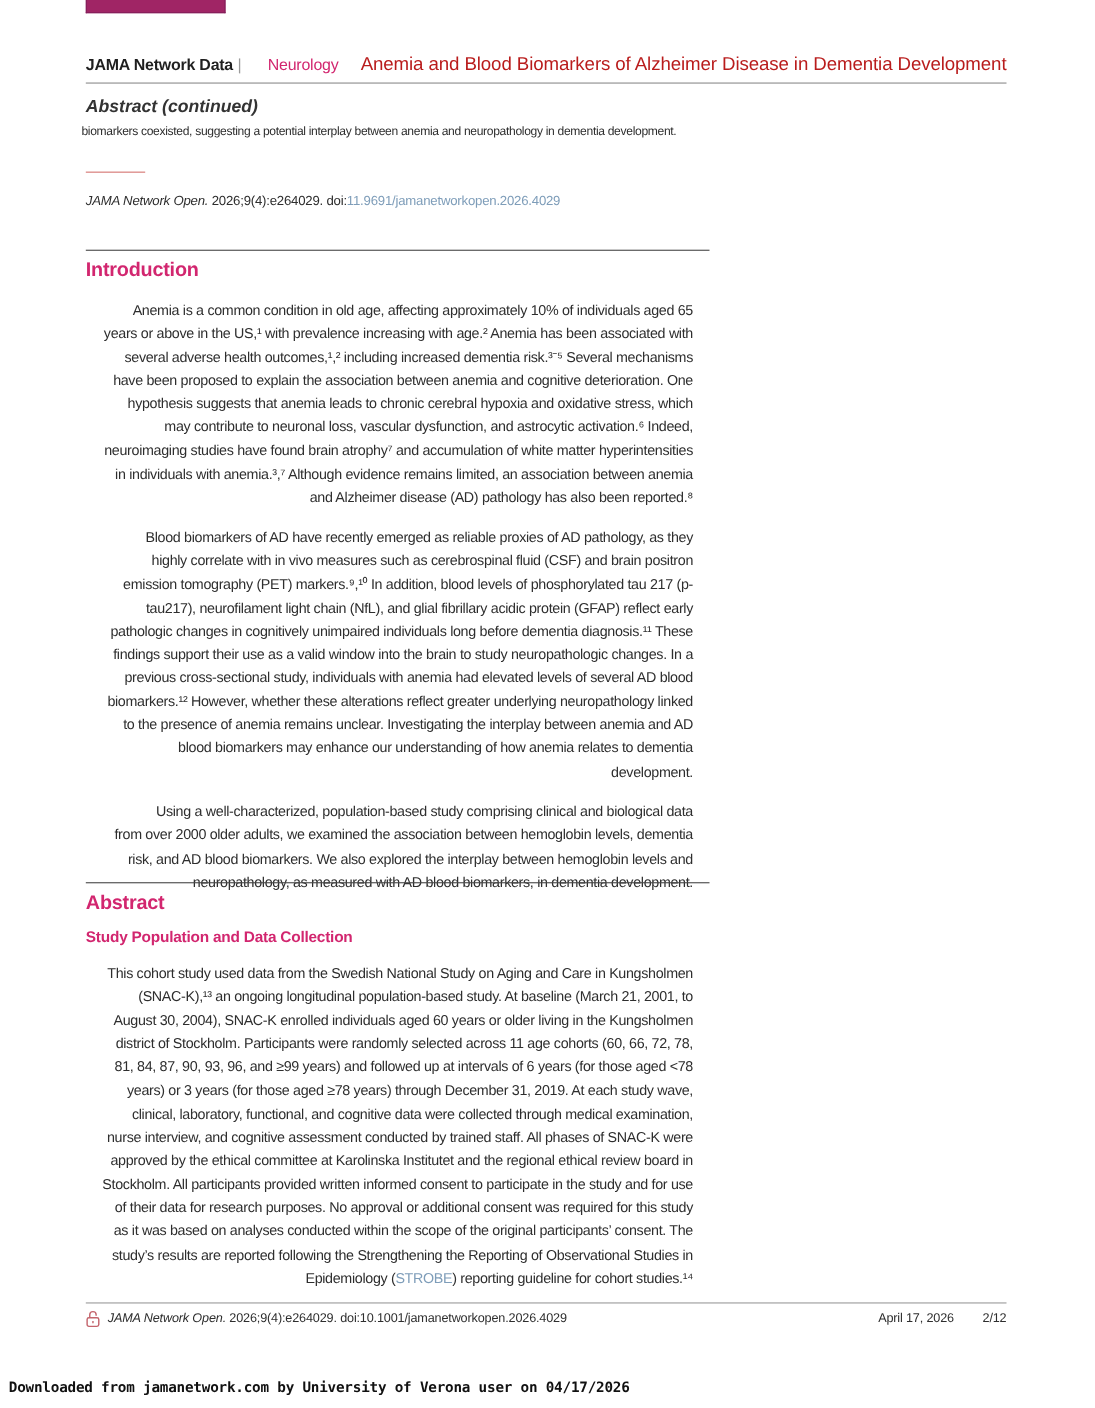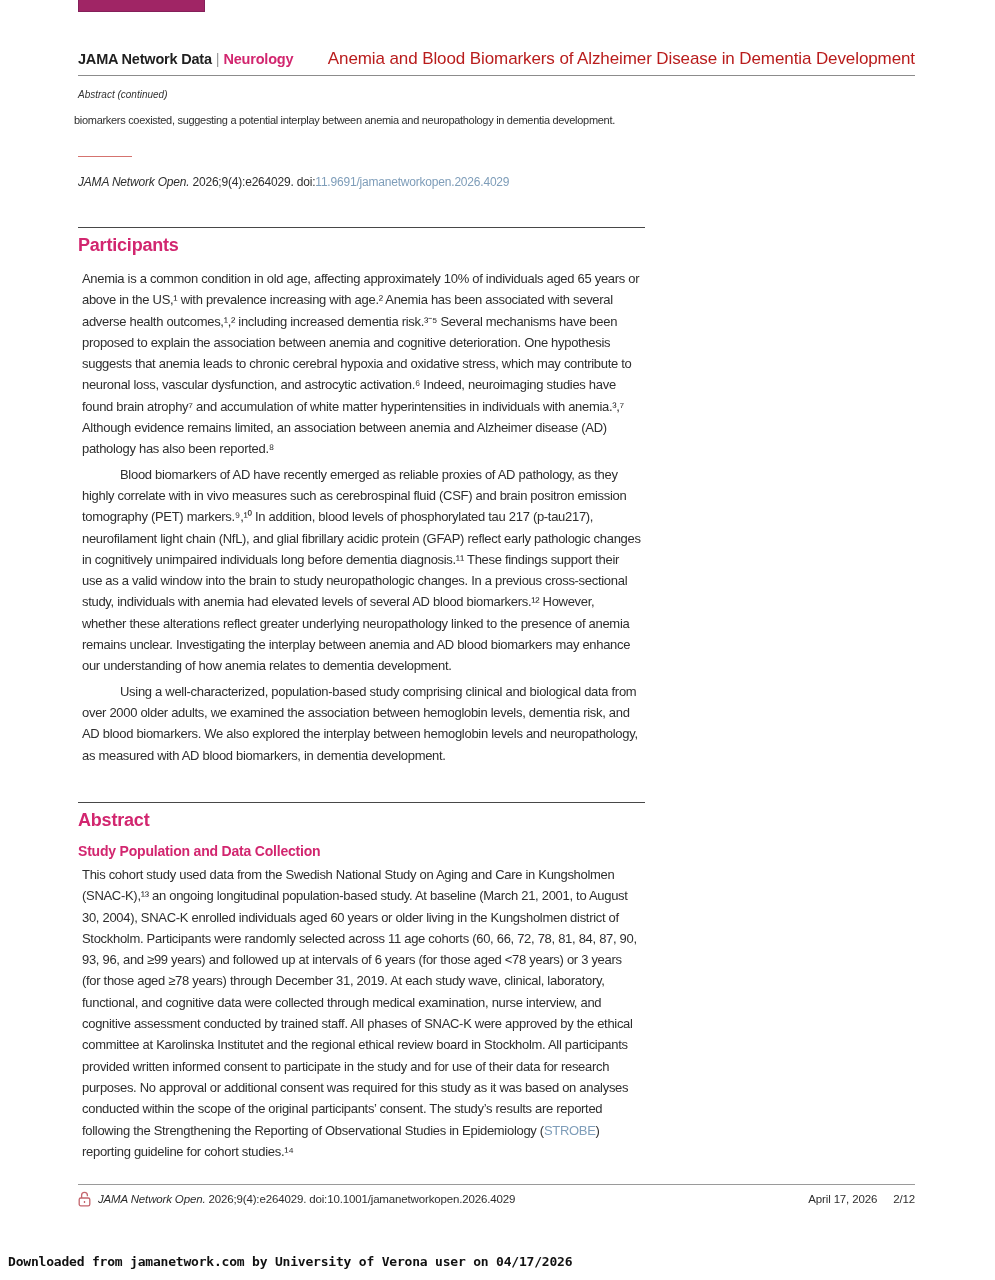--- a/index.html
+++ b/index.html
@@ -17,60 +17,60 @@
     background:#a02565;border:1px solid #84205a;border-top:none;
     box-sizing:border-box;
   }
   
   .header{
     position:absolute;left:78px;top:49px;width:837px;
     display:flex;justify-content:space-between;align-items:baseline;
   }
   .journal-name{font-size:14.5px;font-weight:bold;color:#1f1f1f;letter-spacing:-0.2px;}
   .journal-sep{color:#9a9a9a;font-weight:normal;padding:0 4px;}
-  .journal-section{color:#d2266f;font-weight:bold;}
+  .journal-section{color:#d2266f;font-weight:normal;margin-left:20px;}
   .running-title{font-size:17px;color:#b91c1c;letter-spacing:-0.1px;}
   .header-rule{position:absolute;left:78px;top:75px;width:837px;border-top:1px solid #8c8c8c;}
   
-  .abstract-label{position:absolute;left:78px;top:89px;font-size:10px;font-style:italic;color:#333;}
+  .abstract-label{position:absolute;left:78px;top:89px;font-size:16px;font-style:italic;color:#333;font-weight:bold;}
   .abstract-text{
     position:absolute;left:74px;top:110px;width:567px;
     font-size:11px;line-height:21.5px;letter-spacing:-0.3px;
   }
   .mini-rule{position:absolute;left:78px;top:156px;width:54px;border-top:1.5px solid #d5736f;}
   .citation{position:absolute;left:78px;top:175px;font-size:12px;letter-spacing:-0.2px;color:#2e2e2e;}
   .citation .it{font-style:italic;}
   a.doc-link{color:#7e9db9;text-decoration:none;cursor:pointer;}
   
   .section{position:absolute;left:78px;width:567px;}
   .intro-section{top:227px;}
   .methods-section{top:802px;}
   .section-rule{border-top:1.6px solid #474747;margin:0;}
   h2.sec-heading{
     margin:7px 0 12px 0;font-size:18px;font-weight:bold;color:#d2266f;letter-spacing:-0.2px;
   }
   h3.sub-heading{
     margin:2px 0 5px 0;font-size:14px;font-weight:bold;color:#d2266f;letter-spacing:-0.2px;
   }
   .body-par{
-    margin:4px;font-size:13px;line-height:21.3px;letter-spacing:-0.3px;color:#2e2e2e;
-    text-align:left;
+    margin:15px;font-size:13px;line-height:21.3px;letter-spacing:-0.3px;color:#2e2e2e;
+    text-align:right;
   }
   .body-par.indent{text-indent:38px;}
   
   .footer-rule{position:absolute;left:78px;top:1184px;width:837px;border-top:1px solid #9a9a9a;}
   .footer{
     position:absolute;left:78px;top:1191px;width:837px;
     display:flex;justify-content:space-between;align-items:center;
     font-size:11.5px;color:#2e2e2e;letter-spacing:-0.15px;
   }
   .footer-left{display:flex;align-items:center;gap:7px;}
   .lock-icon{display:inline-flex;}
   .lock-icon svg{stroke:#c4656d;fill:none;stroke-width:1.3;}
-  .footer-right{display:flex;gap:16px;}
+  .footer-right{display:flex;gap:26px;}
   
   .download-notice{
     position:absolute;left:8px;top:1254px;
     font-family:"DejaVu Sans Mono", monospace;
     font-size:13px;font-weight:bold;color:#111;letter-spacing:-0.2px;
   }
 </style>
 </head>
 <body>
 
@@ -89,21 +89,21 @@
   <div class="abstract-label">Abstract (continued)</div>
   <div class="abstract-text">biomarkers coexisted, suggesting a potential interplay between anemia and neuropathology in dementia development.</div>
 
   <div class="mini-rule"></div>
   <div class="citation">
     <span class="it">JAMA Network Open.</span><span> 2026;9(4):e264029. doi:</span><a class="doc-link">11.9691/jamanetworkopen.2026.4029</a>
   </div>
 
   <div class="section intro-section">
     <div class="section-rule"></div>
-    <h2 class="sec-heading">Participants</h2>
+    <h2 class="sec-heading">Introduction</h2>
     <p class="body-par">Anemia is a common condition in old age, affecting approximately 10% of individuals aged 65 years or above in the US,¹ with prevalence increasing with age.² Anemia has been associated with several adverse health outcomes,¹,² including increased dementia risk.³⁻⁵ Several mechanisms have been proposed to explain the association between anemia and cognitive deterioration. One hypothesis suggests that anemia leads to chronic cerebral hypoxia and oxidative stress, which may contribute to neuronal loss, vascular dysfunction, and astrocytic activation.⁶ Indeed, neuroimaging studies have found brain atrophy⁷ and accumulation of white matter hyperintensities in individuals with anemia.³,⁷ Although evidence remains limited, an association between anemia and Alzheimer disease (AD) pathology has also been reported.⁸</p>
     <p class="body-par indent">Blood biomarkers of AD have recently emerged as reliable proxies of AD pathology, as they highly correlate with in vivo measures such as cerebrospinal fluid (CSF) and brain positron emission tomography (PET) markers.⁹,¹⁰ In addition, blood levels of phosphorylated tau 217 (p-tau217), neurofilament light chain (NfL), and glial fibrillary acidic protein (GFAP) reflect early pathologic changes in cognitively unimpaired individuals long before dementia diagnosis.¹¹ These findings support their use as a valid window into the brain to study neuropathologic changes. In a previous cross-sectional study, individuals with anemia had elevated levels of several AD blood biomarkers.¹² However, whether these alterations reflect greater underlying neuropathology linked to the presence of anemia remains unclear. Investigating the interplay between anemia and AD blood biomarkers may enhance our understanding of how anemia relates to dementia development.</p>
     <p class="body-par indent">Using a well-characterized, population-based study comprising clinical and biological data from over 2000 older adults, we examined the association between hemoglobin levels, dementia risk, and AD blood biomarkers. We also explored the interplay between hemoglobin levels and neuropathology, as measured with AD blood biomarkers, in dementia development.</p>
   </div>
 
   <div class="section methods-section">
     <div class="section-rule"></div>
     <h2 class="sec-heading">Abstract</h2>
     <h3 class="sub-heading">Study Population and Data Collection</h3>
     <p class="body-par"><span>This cohort study used data from the Swedish National Study on Aging and Care in Kungsholmen (SNAC-K),¹³ an ongoing longitudinal population-based study. At baseline (March 21, 2001, to August 30, 2004), SNAC-K enrolled individuals aged 60 years or older living in the Kungsholmen district of Stockholm. Participants were randomly selected across 11 age cohorts (60, 66, 72, 78, 81, 84, 87, 90, 93, 96, and ≥99 years) and followed up at intervals of 6 years (for those aged &lt;78 years) or 3 years (for those aged ≥78 years) through December 31, 2019. At each study wave, clinical, laboratory, functional, and cognitive data were collected through medical examination, nurse interview, and cognitive assessment conducted by trained staff. All phases of SNAC-K were approved by the ethical committee at Karolinska Institutet and the regional ethical review board in Stockholm. All participants provided written informed consent to participate in the study and for use of their data for research purposes. No approval or additional consent was required for this study as it was based on analyses conducted within the scope of the original participants’ consent. The study’s results are reported following the Strengthening the Reporting of Observational Studies in Epidemiology (</span><a class="doc-link">STROBE</a><span>) reporting guideline for cohort studies.¹⁴</span></p>

